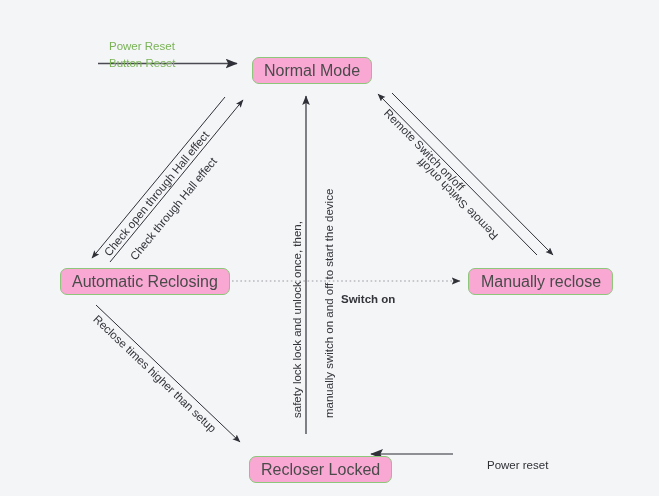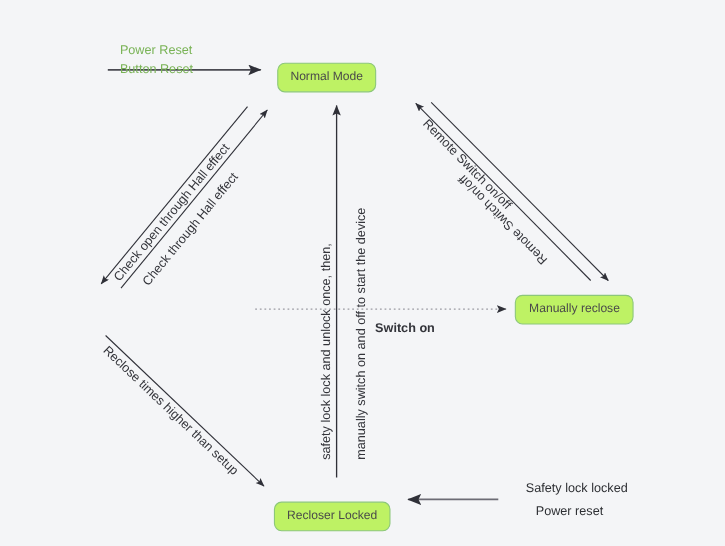--- a/index.html
+++ b/index.html
@@ -22,25 +22,25 @@
     position: absolute;
     left: 0;
     top: 0;
     width: 659px;
     height: 496px;
     pointer-events: none;
   }
   .state-node {
     position: absolute;
     box-sizing: border-box;
-    background: #bef264;
+    background: #f9a8d4;
     border: 1.5px solid #8cc77a;
     border-radius: 7px;
     color: #4a4a4a;
-    font-size: 11px;
+    font-size: 16px;
     line-height: 1;
     display: flex;
     align-items: center;
     justify-content: center;
     white-space: nowrap;
     padding: 0 11px;
     height: 27px;
   }
   .edge-label {
     position: absolute;
@@ -109,20 +109,23 @@
 
     <g>
       <line x1="453" y1="454" x2="371" y2="454" stroke="#6c6c75" stroke-width="1.6" marker-end="url(#arrow-end)"></line>
     </g>
   </svg>
 
   <div class="state-node" style="left:252px; top:57px;">
     <span>Normal Mode</span>
   </div>
 
+  <div class="state-node" style="left:60px; top:268px;">
+    <span>Automatic Reclosing</span>
+  </div>
 
   <div class="state-node" style="left:468px; top:268px;padding-left:12px;">
     <span>Manually reclose</span>
   </div>
 
   <div class="state-node" style="left:249px; top:440px;margin-top:16px;">
     <span>Recloser Locked</span>
   </div>
 
   <div class="lbl-block" style="left:109px; top:38px; color:#79b356;">
@@ -139,17 +142,16 @@
   <div class="edge-label" style="left:491px; top:243px; transform: rotate(-134.5deg);">Remote Switch on/off</div>
 
   <div class="edge-label" style="left:290px; top:418px; transform: rotate(-90deg);">safety lock lock and unlock once, then,</div>
 
   <div class="edge-label" style="left:322px; top:418px; transform: rotate(-90deg);">manually switch on and off to start the device</div>
 
   <div class="edge-label" style="left:341px; top:292px;font-weight:bold;">Switch on</div>
 
   <div class="edge-label" style="left:100px; top:312px; transform: rotate(43.5deg);">Reclose times higher than setup</div>
 
-  <div class="edge-label dark" style="left:478px; top:437px;">Safety lock locked</div>
 
   <div class="edge-label dark" style="left:487px; top:458px;">Power reset</div>
 
 </div>
 
 </body></html>

